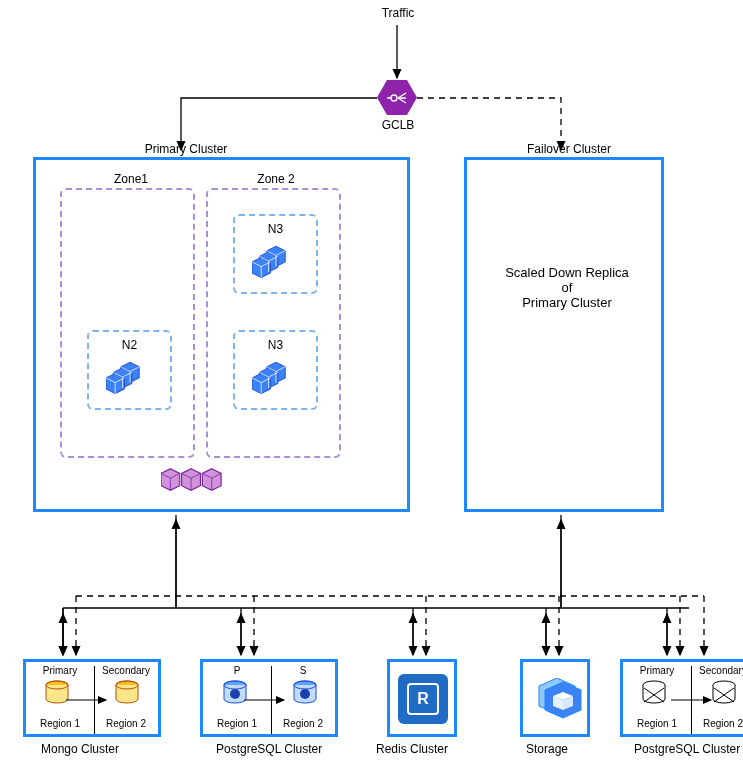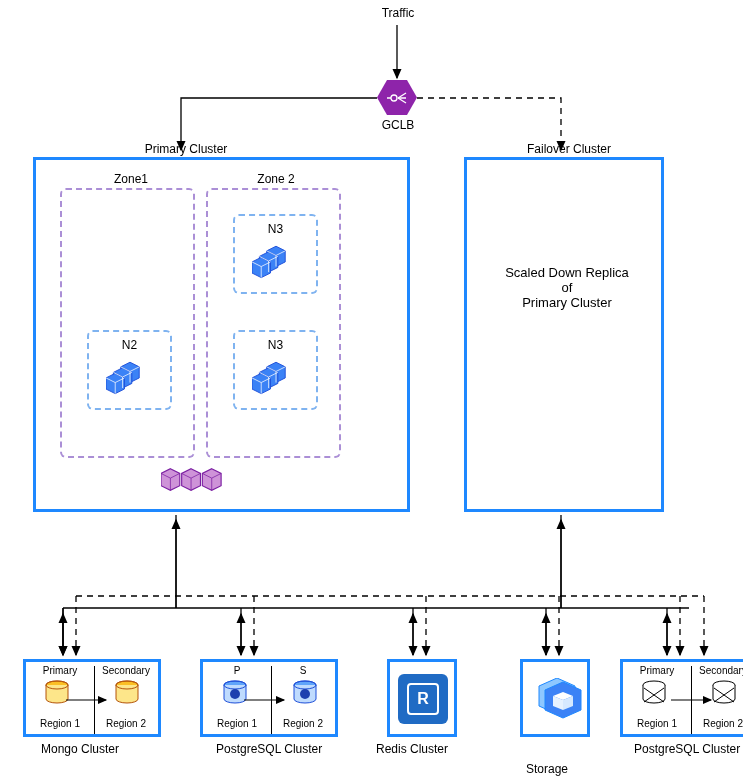--- a/index.html
+++ b/index.html
@@ -359,21 +359,21 @@
         <g stroke="#1e88ff" stroke-width="1" fill="#4da3ff">
           <polygon points="6,8 24,0 42,8 42,28 24,36 6,28" fill="#8ec8ff"></polygon>
           <polygon points="12,12 30,4 48,12 48,32 30,40 12,32" fill="#3b82f6"></polygon>
         </g>
         <polygon points="30,14 40,18 30,22 20,18" fill="#fff"></polygon>
         <polygon points="20,18 30,22 30,32 20,28" fill="#e6f2ff"></polygon>
         <polygon points="40,18 30,22 30,32 40,28" fill="#d6e9ff"></polygon>
       </svg>
     </div>
   </div>
-  <div class="bottom-label" style="left:510px; top:762px; width:60px">Storage</div>
+  <div class="bottom-label" style="left:510px; top:742px; width:60px">Storage</div>
 
   <div class="bottom-box" style="left:604px; top:659px; width:138px; height:78px;">
     <div class="attrbox" style="left:4px; top:3px;">Primary</div>
     <div class="attrbox" style="left:70px; top:3px;">Secondary</div>
     <div style="position:absolute; left:18px; top:18px;">
       <svg class="cylinder-svg" viewBox="0 0 26 26">
           <ellipse cx="13" cy="5" rx="11" ry="4" fill="#fff" stroke="#000"></ellipse>
           <path d="M2 5 v14 a11 4 0 0 0 22 0 V5" fill="#fff" stroke="#000"></path>
           <line x1="3" y1="8" x2="23" y2="22" stroke="#000"></line>
           <line x1="23" y1="8" x2="3" y2="22" stroke="#000"></line>

